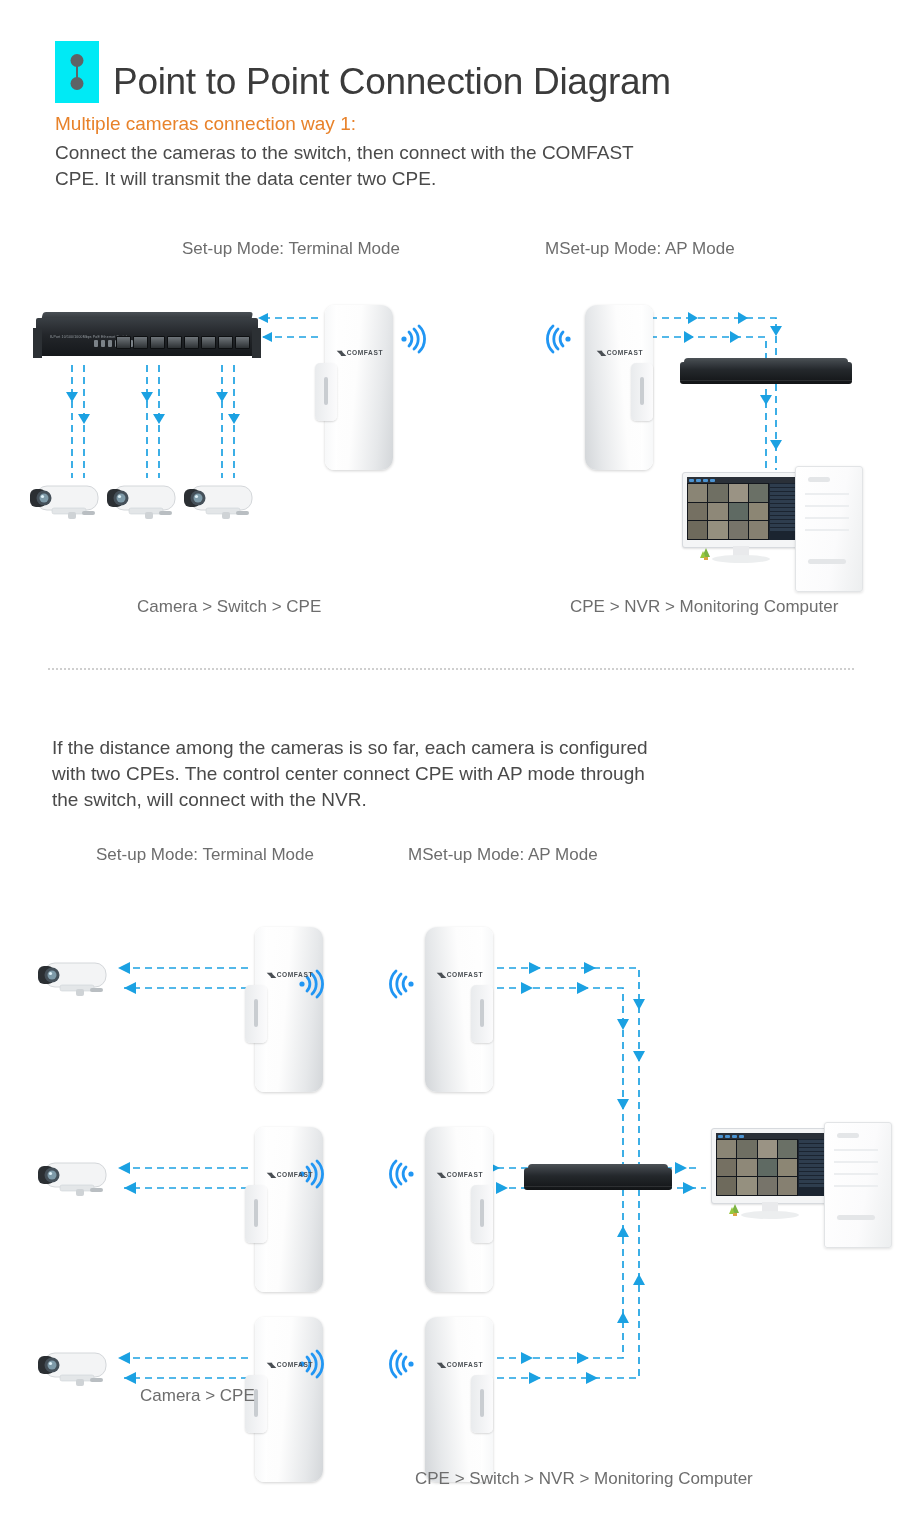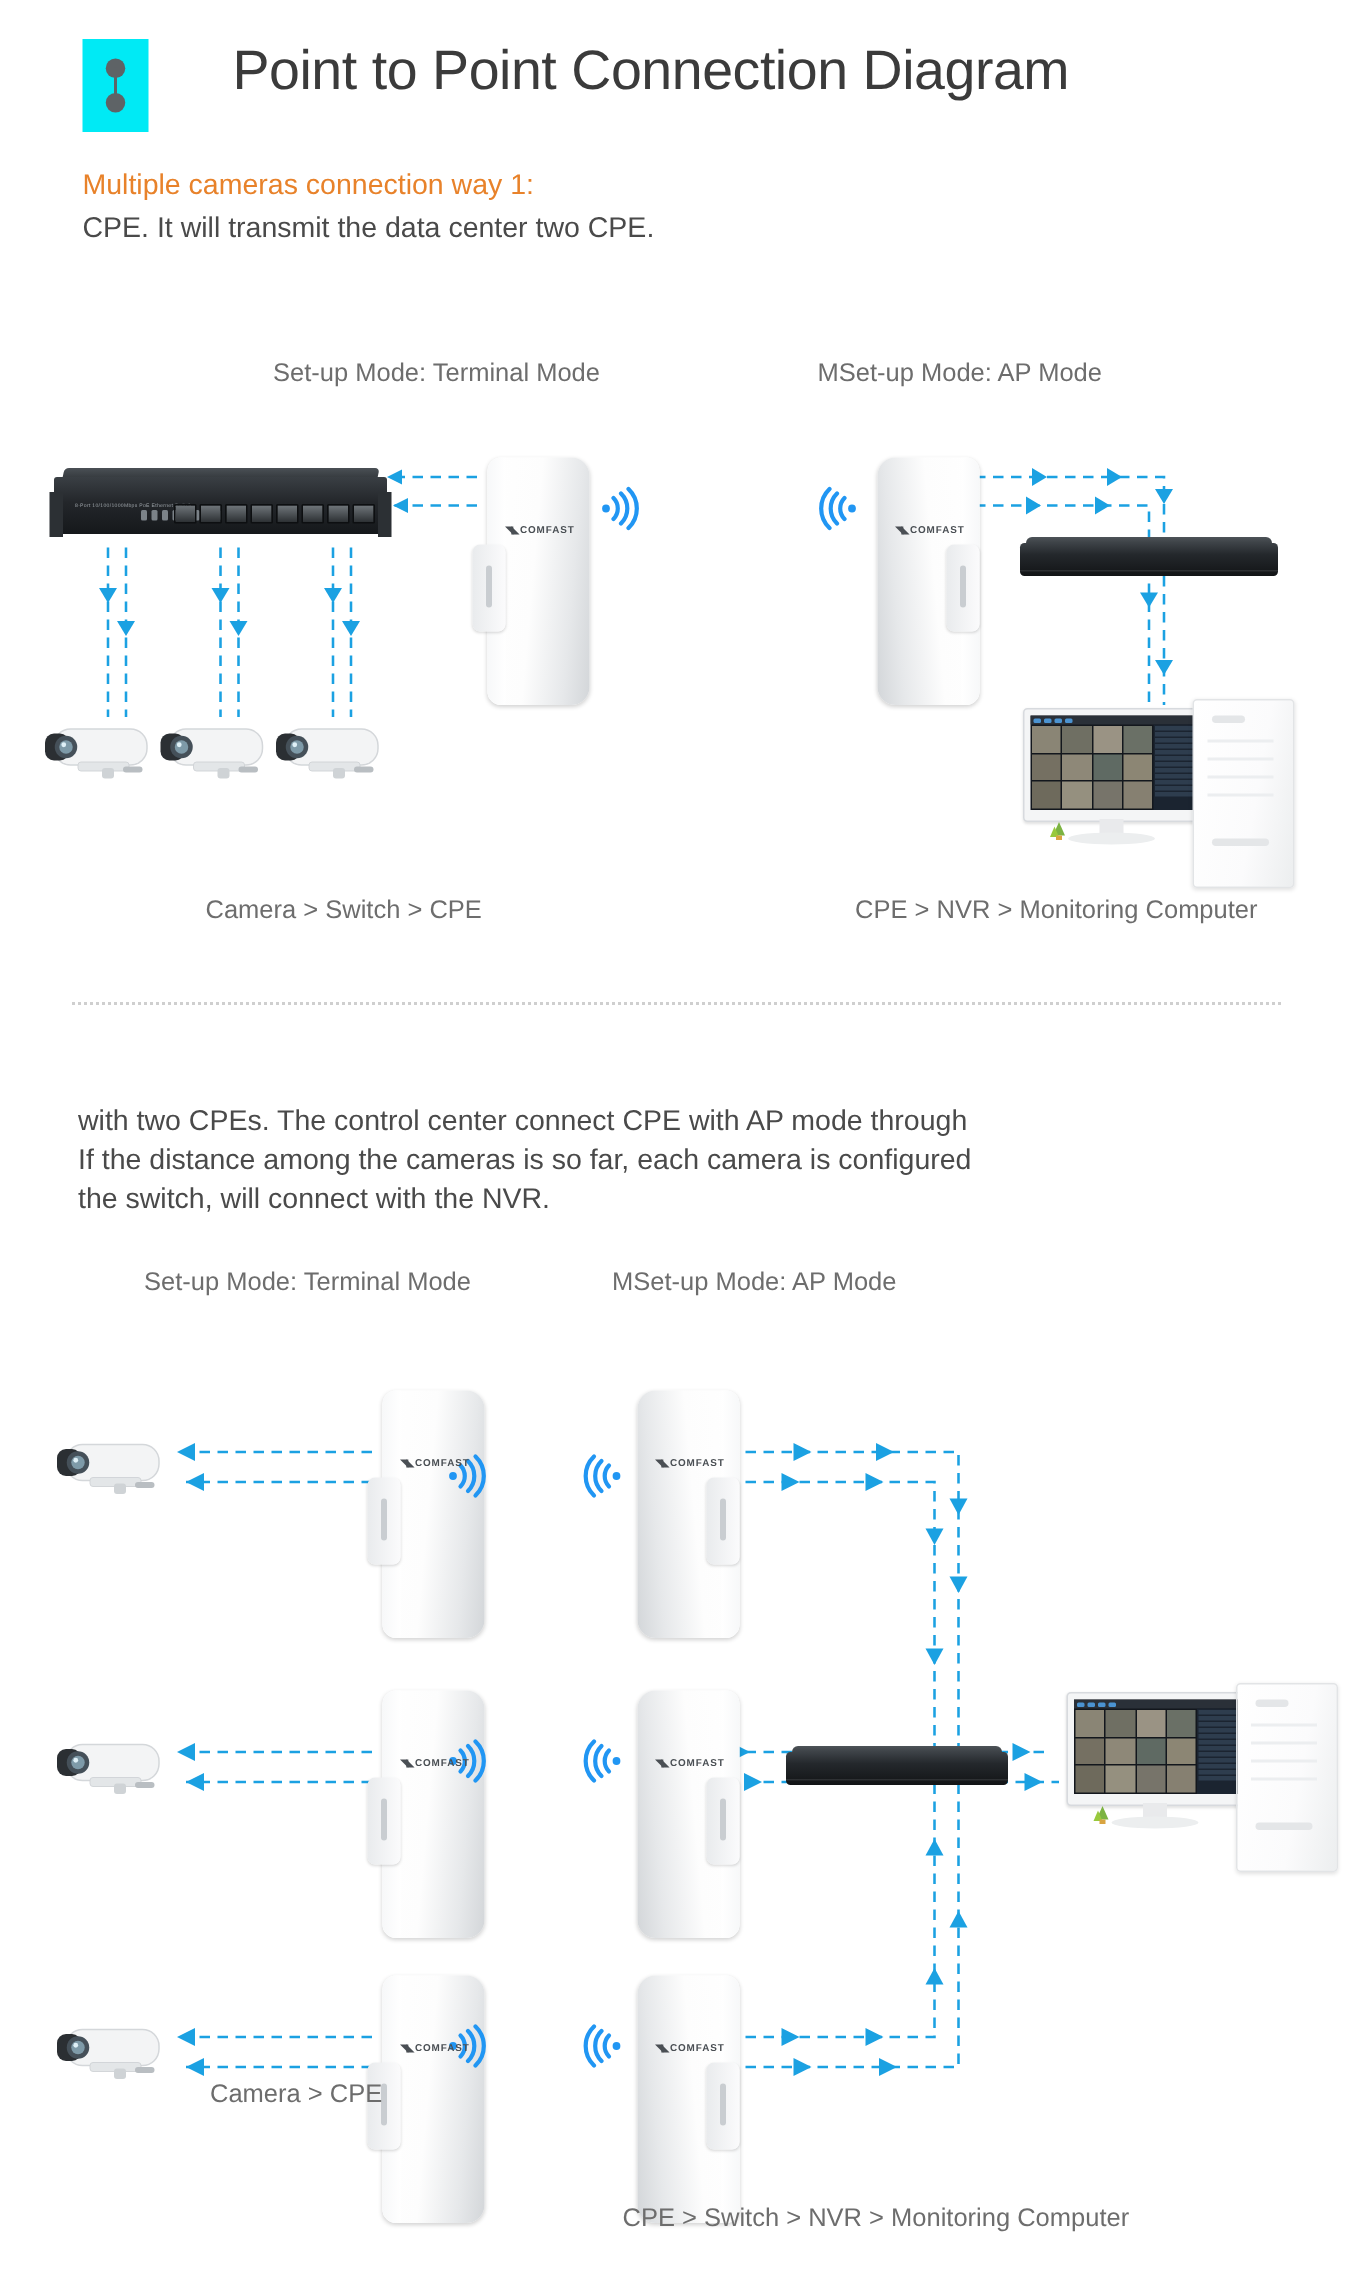--- a/index.html
+++ b/index.html
@@ -10,22 +10,22 @@
     width: 900px; height: 1530px;
     position: relative;
     font-family: "Liberation Sans", sans-serif;
     color: #555;
     overflow: hidden;
   }
   .page { position: relative; width: 900px; height: 1530px; }
 
   
   .header {
-    position: absolute; left: 55px; top: 26px;
-    display: flex; align-items: flex-start; gap: 42px;
+    position: absolute; left: 55px; top: 41px;
+    display: flex; align-items: flex-end;
   }
   .p2p-icon {
     width: 44px; height: 62px;
     background: #00eaf5;
     position: relative;
     flex: 0 0 auto;
   }
   .p2p-icon .dot {
     position: absolute; left: 50%; width: 13px; height: 13px;
     border-radius: 50%; background: #5e6366; transform: translateX(-50%);
@@ -207,20 +207,21 @@
     <div class="p2p-icon">
       <span class="dot top"></span>
       <span class="bar"></span>
       <span class="dot bot"></span>
     </div>
     <div class="title">Point to Point Connection Diagram</div>
   </div>
 
   <div class="sec-head" style="left:55px; top:113px;">Multiple cameras connection way 1:</div>
   <div class="sec-body" style="left:55px; top:140px;">
+    <div>Connect the cameras to the switch, then connect with the COMFAST</div>
     <div>CPE. It will transmit the data center two CPE.</div>
   </div>
 
   <div class="mode-label" style="left:182px; top:239px;">Set-up Mode: Terminal Mode</div>
   <div class="mode-label" style="left:545px; top:239px;">MSet-up Mode: AP Mode</div>
 
   <svg class="flow">
     <defs>
       <style>
         .ln { stroke:#1ba1e2; stroke-width:1.7; stroke-dasharray:7 5; fill:none; }
@@ -408,22 +409,22 @@
     <div class="slot" style="top:62px;"></div>
     <div class="btn" style="top:92px; width:38px;"></div>
   </div>
 
   <div class="caption" style="left:137px; top:597px;">Camera &gt; Switch &gt; CPE</div>
   <div class="caption" style="left:570px; top:597px;">CPE &gt; NVR &gt; Monitoring Computer</div>
 
   <div class="divider"></div>
 
   <div class="sec-body" style="left:52px; top:735px;">
+    <div>If the distance among the cameras is so far, each camera is configured</div>
     <div>with two CPEs. The control center connect CPE with AP mode through</div>
-    <div>If the distance among the cameras is so far, each camera is configured</div>
     <div>the switch, will connect with the NVR.</div>
   </div>
 
   <div class="mode-label" style="left:96px; top:845px;">Set-up Mode: Terminal Mode</div>
   <div class="mode-label" style="left:408px; top:845px;">MSet-up Mode: AP Mode</div>
 
   <svg class="flow">
 
     <line class="ln" x1="248" y1="968" x2="118" y2="968"></line>
     <polygon class="ah" points="118,968 130,962 130,974"></polygon>

